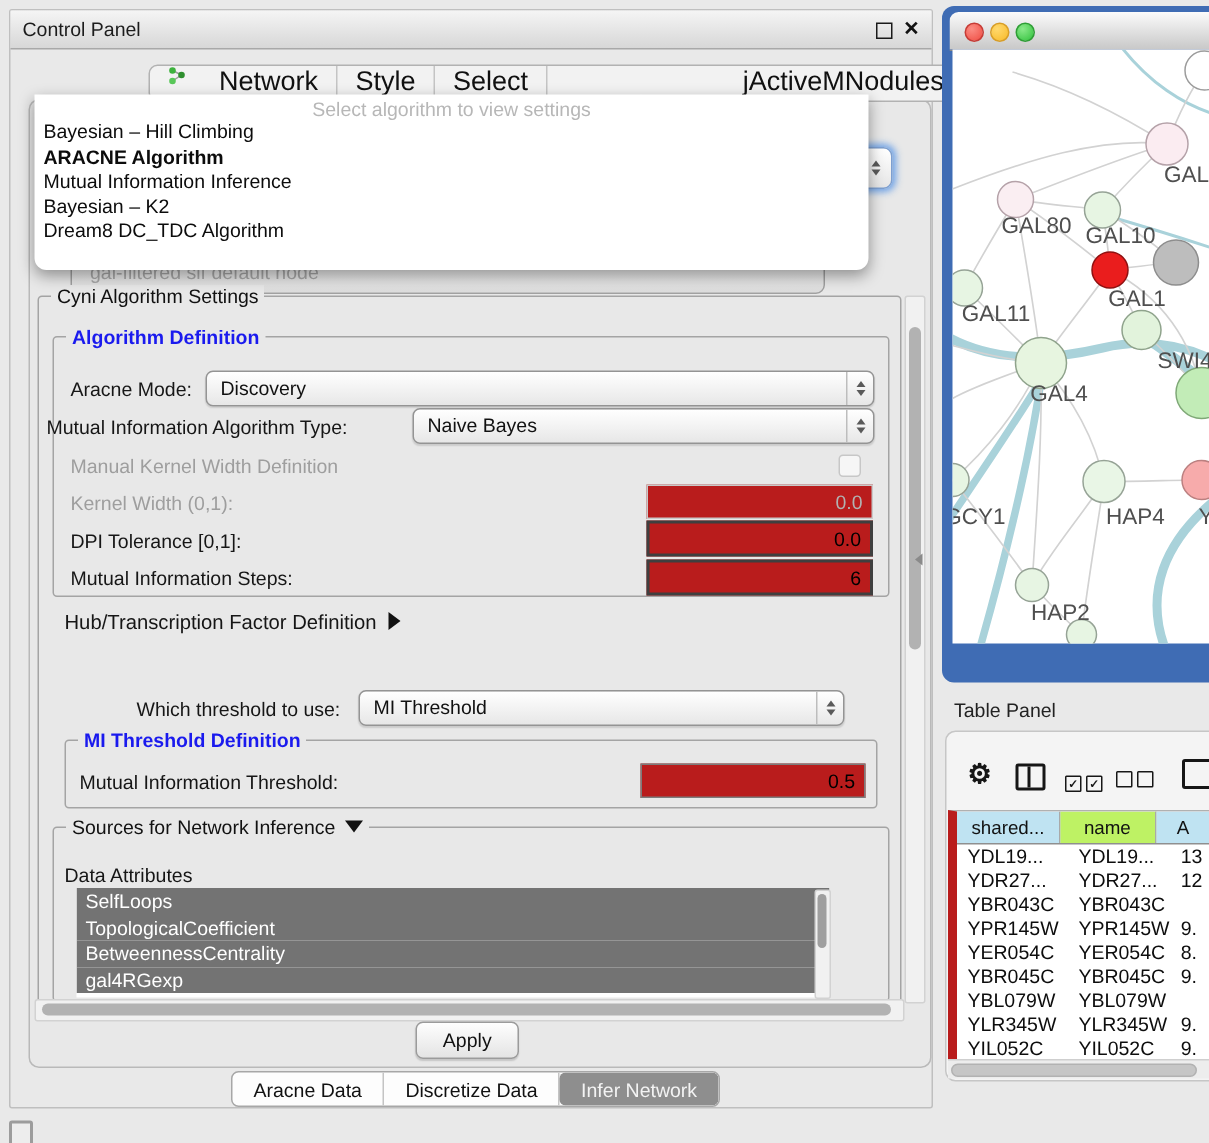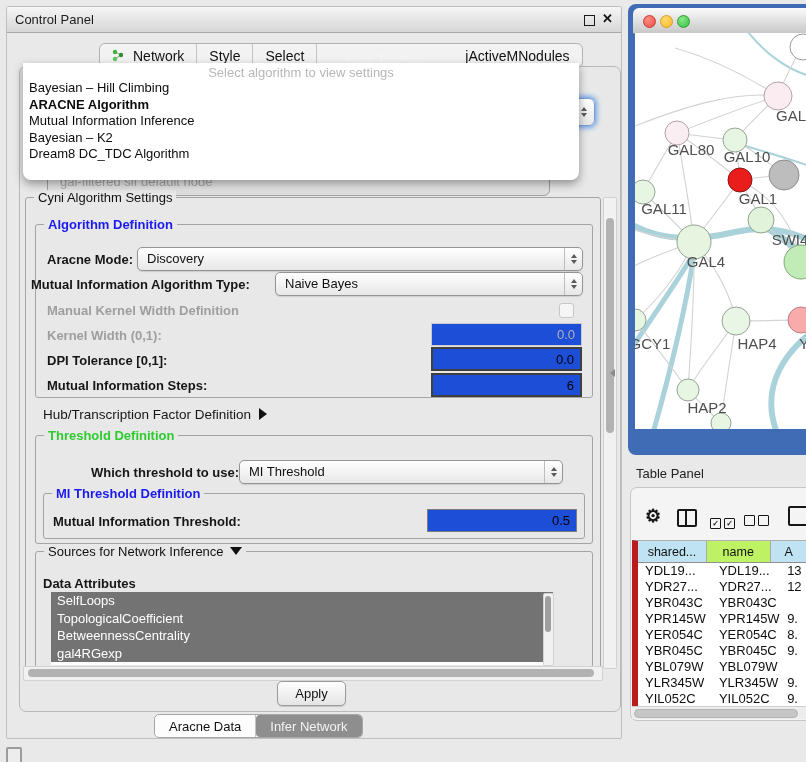--- a/index.html
+++ b/index.html
@@ -7,43 +7,43 @@
   .abs{position:absolute}
   
   .cpanel{left:6px;top:6px;width:614px;height:731px;background:#e9e9e9;border:1px solid #bfbfbf;border-radius:2px}
   .cpanel-header{left:0;top:0;right:0;height:25px;background:linear-gradient(#f5f5f5,#d7d7d7);border-bottom:1px solid #a8a8a8}
   .cpanel-title{left:8px;top:5px;font-size:13px;color:#1c1c1c}
   .float-icon{right:26px;top:8px;width:9px;height:9px;border:1.5px solid #1a1a1a}
   .close-icon{right:8px;top:4px;font-size:13px;font-weight:bold;color:#111}
   .inner-rect{left:12px;top:59px;width:600px;height:644px;background:#e8e8e8;border:1px solid #b9b9b9;border-radius:7px}
   
   .tabbar{left:92px;top:36px;height:23px;display:flex;align-items:stretch;border:1px solid #b2b2b2;border-radius:6px;background:#f2f2f2;overflow:hidden}
-  .tab{display:flex;align-items:center;gap:8px;padding:0 12px;font-size:14px;color:#111;border-right:1px solid #c4c4c4}
+  .tab{display:flex;gap:21px;padding:0 12px;font-size:18px;color:#111;border-right:1px solid #c4c4c4}
   .tab:last-child{border-right:none}
   .tab.sel{background:#8e8e8e;color:#f5f5f5;border-radius:4px;margin:16px;border-right:none}
   
   .dropdown{left:16px;top:56px;width:556px;height:117px;background:#fff;border-radius:0 0 8px 8px;box-shadow:0 4px 10px rgba(0,0,0,.38);z-index:50}
   .dd-prompt{width:100%;text-align:center;font-size:13px;color:#b7b7b7;padding-top:2px}
   .dd-item{font-size:13px;color:#0c0c0c;padding:1px 0 1px 6px;line-height:14.5px}
   .dd-item.sel{font-weight:bold}
   
   .gb{position:absolute;border:1px solid #a4a4a4;border-radius:3px}
   .gb-title{position:absolute;top:-8px;left:8px;background:#e8e8e8;padding:0 4px;font-size:13px;font-weight:bold;white-space:nowrap}
   .gb-title.blue{color:#1a1aee}
   .gb-title.green{color:#2ecc2e}
   .gb-title.plain{color:#111;font-weight:bold}
-  .lbl{position:absolute;font-size:13px;font-weight:bold;color:#161616;white-space:nowrap}
+  .lbl{position:absolute;font-size:13px;font-weight:normal;color:#161616;white-space:nowrap}
   .lbl.dis{color:#9e9e9e}
   .lbl.norm{font-weight:normal}
   .combo{position:absolute;display:flex;align-items:stretch;border:1px solid #949494;border-radius:5px;background:linear-gradient(#ffffff,#e7e7e7);height:22px;box-shadow:0 1px 1px rgba(0,0,0,.12)}
   .combo .val{flex:1;font-size:13px;color:#111;padding:3px 0 0 9px;white-space:nowrap;overflow:hidden}
   .stepper{width:17px;border-left:1px solid #bdbdbd;display:flex;flex-direction:column;align-items:center;justify-content:center;gap:2px}
   .tri-up{width:0;height:0;border-left:3.5px solid transparent;border-right:3.5px solid transparent;border-bottom:4.5px solid #5a5a5a}
   .tri-dn{width:0;height:0;border-left:3.5px solid transparent;border-right:3.5px solid transparent;border-top:4.5px solid #5a5a5a}
-  .field{position:absolute;background:#1d4ed8;font-size:13px;text-align:right;padding:0 6px 0 0;display:flex;align-items:center;justify-content:flex-end}
+  .field{position:absolute;background:#b91c1c;font-size:13px;text-align:right;padding:0 6px 0 0;display:flex;align-items:center;justify-content:flex-end}
   .field.dark{border:2px solid #3f3f3f}
   .field.lite{border:1px solid #c9c9c9;color:#b2b2b2}
   .field.mid{border:1.5px solid #7c7c7c}
   .chk{position:absolute;width:13px;height:13px;border:1.5px solid #c7c7c7;border-radius:3px;background:#f6f6f6}
   .tri-right{display:inline-block;width:0;height:0;border-top:6px solid transparent;border-bottom:6px solid transparent;border-left:8px solid #111;vertical-align:-1px;margin-left:8px}
   .tri-downbig{display:inline-block;width:0;height:0;border-left:6px solid transparent;border-right:6px solid transparent;border-top:8px solid #111;vertical-align:1px;margin-left:6px}
   .attr-list{left:44px;top:585px;width:502px;height:73px;background:#fff;overflow:hidden}
   .attr-item{height:17.5px;background:#737373;color:#fff;font-size:13px;padding-left:6px;line-height:17px;white-space:nowrap}
   .sb-track-v{background:#f1f1f1;border:1px solid #d2d2d2;border-radius:2px}
   .sb-thumb{position:absolute;background:#b2b2b2;border-radius:5px}
@@ -163,23 +163,20 @@
   </div>
   <span class="lbl" style="left:40px;top:371px">Mutual Information Steps:</span>
   <div class="field dark" style="left:424px;top:366px;width:141px;height:20px">
     <span>6</span>
   </div>
 
   <span class="lbl norm" style="left:36px;top:400px;font-size:13.5px">
     <span>Hub/Transcription Factor Definition</span><span class="tri-right"></span>
   </span>
 
-  <div class="gb" style="left:28px;top:428px;width:556px;height:107px">
-    <span class="gb-title green">Threshold Definition</span>
-  </div>
   <span class="lbl" style="left:84px;top:458px">Which threshold to use:</span>
   <div class="combo" style="left:232px;top:453px;width:322px">
     <span class="val">MI Threshold</span>
     <span class="stepper">
         <span class="tri-up"></span>
         <span class="tri-dn"></span>
       </span>
   </div>
   <div class="gb" style="left:36px;top:486px;width:540px;height:44px">
     <span class="gb-title blue">MI Threshold Definition</span>
@@ -212,20 +209,23 @@
     <span class="sb-thumb" style="left:4px;top:2px;width:566px;height:8px"></span>
   </div>
 
   <div class="abs apply-btn">
     <span>Apply</span>
   </div>
 
   <div class="abs btabbar">
     <div class="btab">
         <span>Aracne Data</span>
+      </div>
+    <div class="btab">
+        <span>Discretize Data</span>
       </div>
     <div class="btab sel">
         <span>Infer Network</span>
       </div>
   </div>
 </div>
 
 <div class="abs" style="left:610px;top:369px;width:0;height:0;border-top:4px solid transparent;border-bottom:4px solid transparent;border-right:5px solid #8a8a8a"></div>
 
 <div class="abs" style="left:6px;top:747px;width:12px;height:15px;border:2px solid #9c9c9c;border-radius:2px;background:#ededed"></div>

